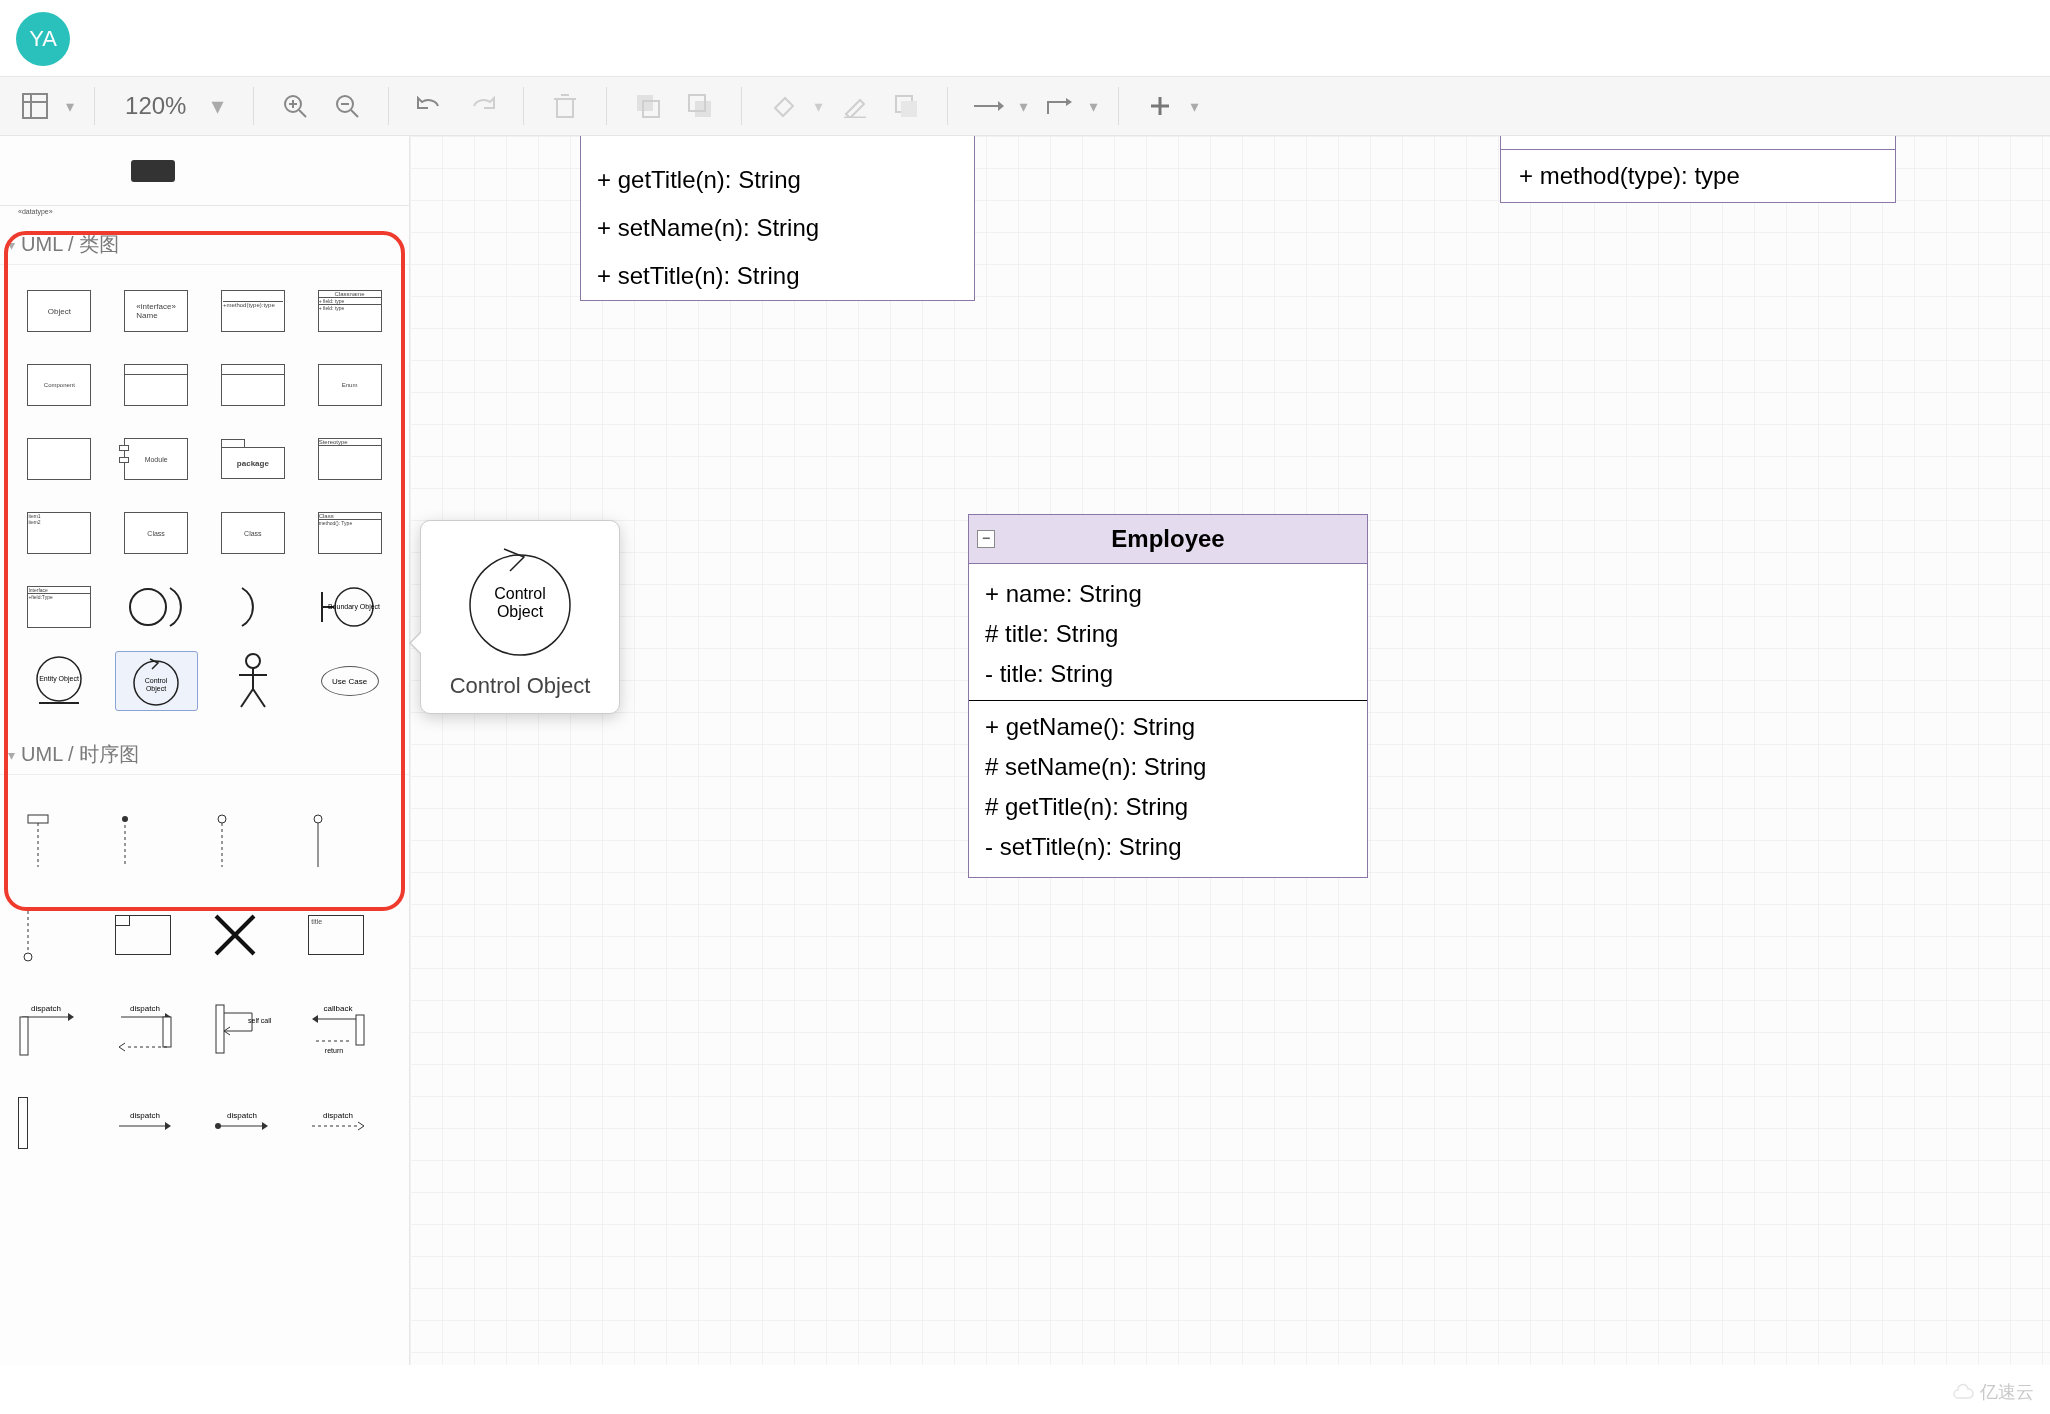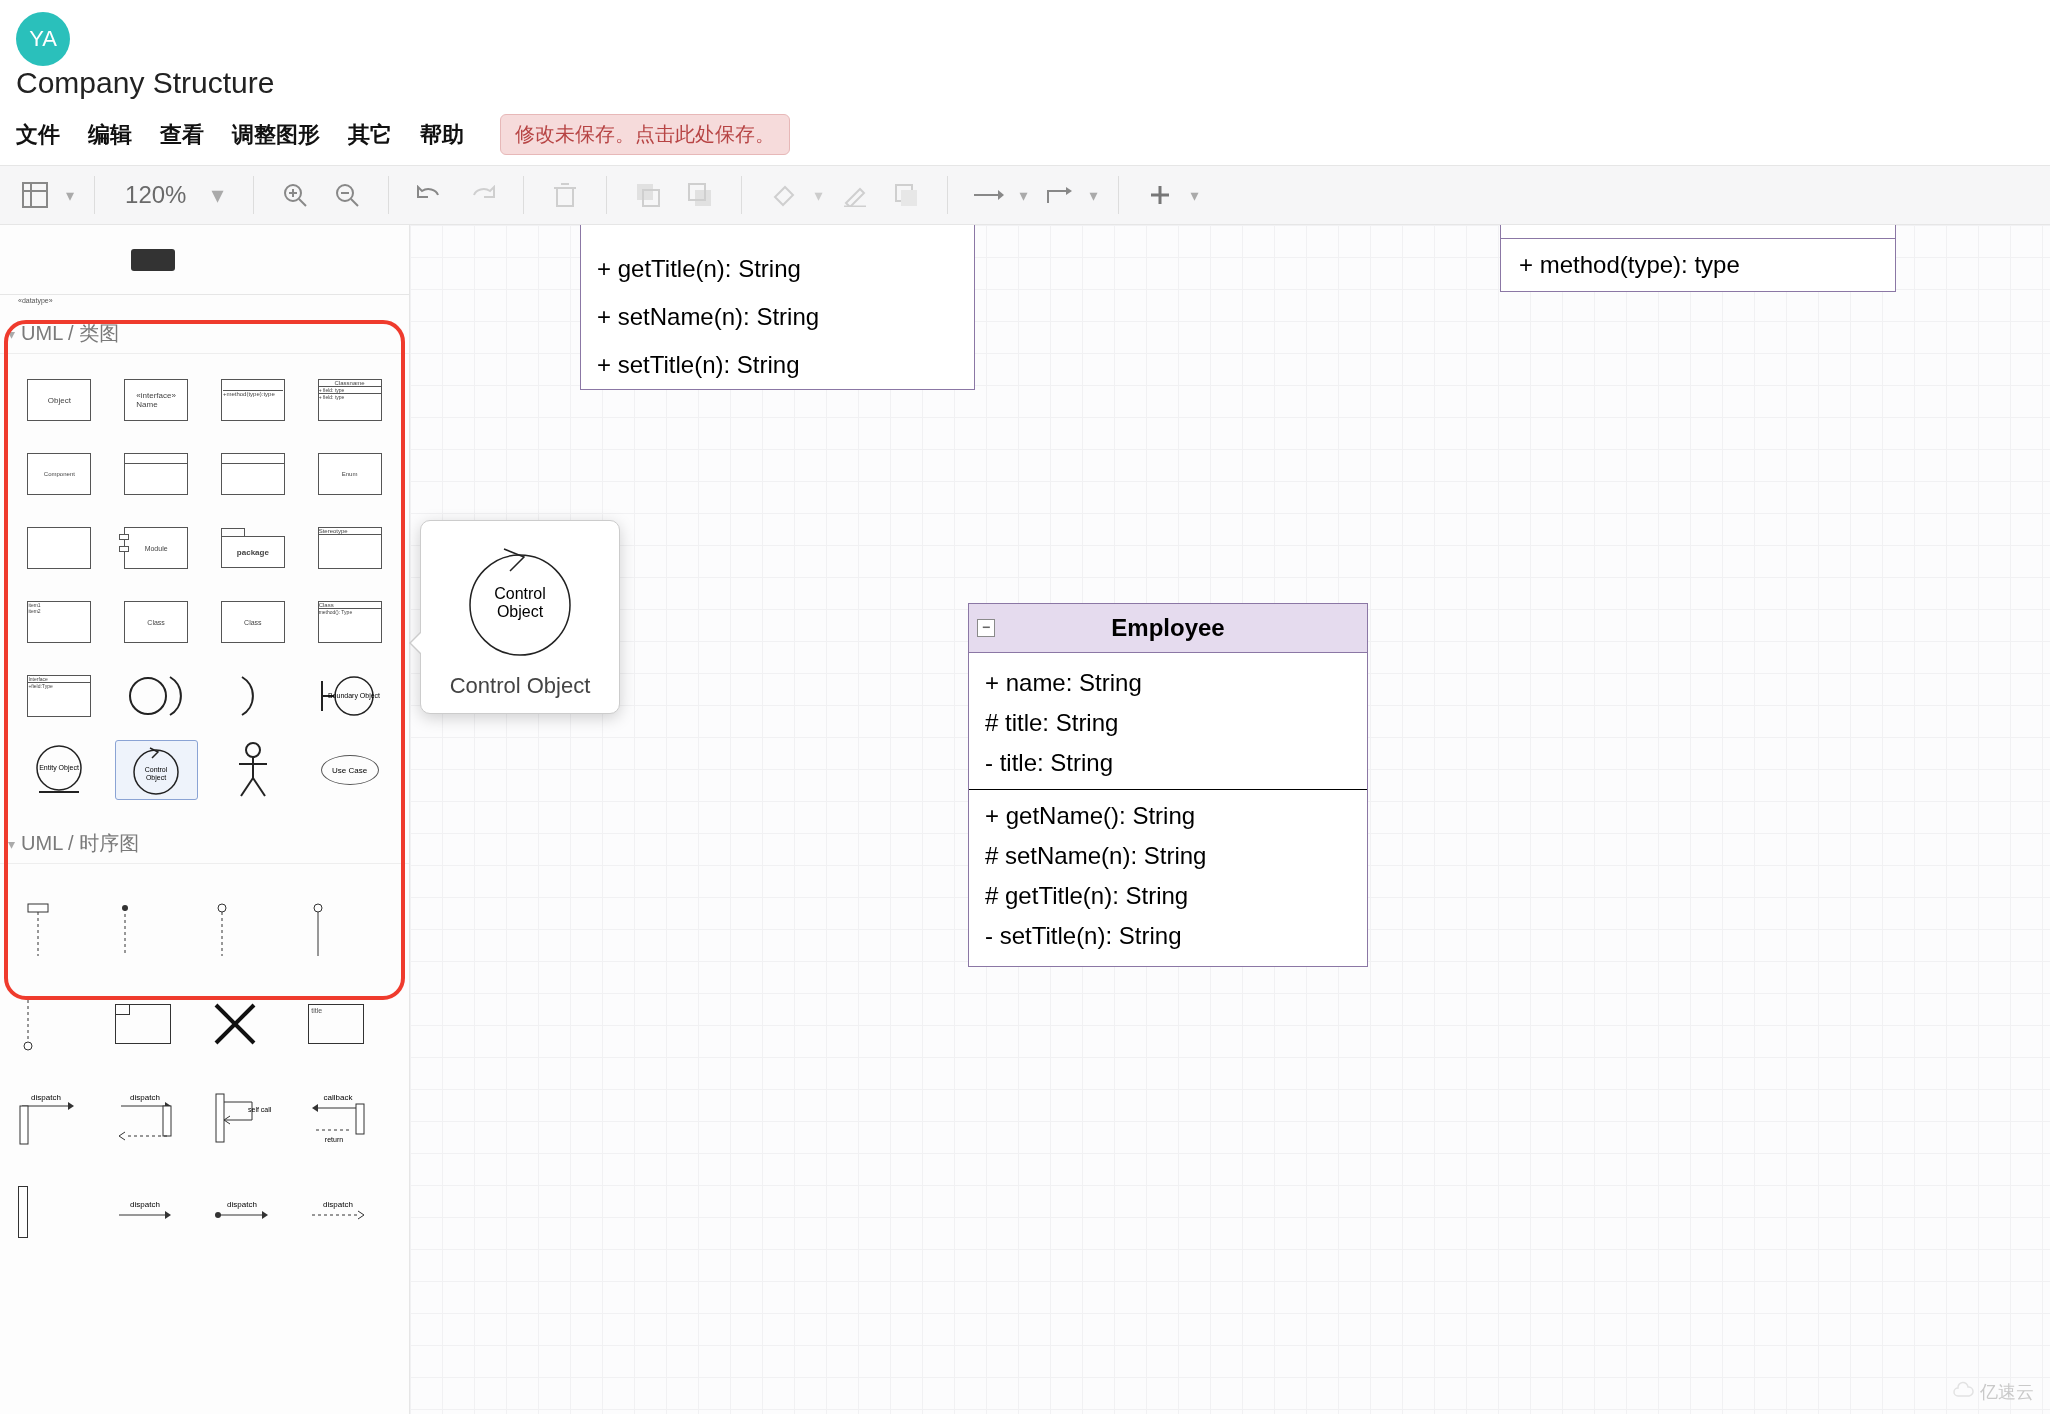--- a/index.html
+++ b/index.html
@@ -58,42 +58,30 @@
   .uml-class .collapse { position:absolute; left:8px; top:50%; transform:translateY(-50%); width:18px; height:18px; border:1px solid #8a8a8a; background:#fff; font-size:14px; line-height:14px; text-align:center; color:#666; cursor:pointer;}
   .uml-class .uml-body { padding: 10px 14px; }
   .uml-class .uml-row { padding:6px 2px; font-size:24px;}
   .uml-class .uml-sep { border-top:1.5px solid #000; margin:6px -14px;}
   .partial-class { position:absolute; border:1.5px solid #8b77a5; background:#fff; font-size:24px;}
   .partial-class .row{ padding:10px 16px;}
   .partial-right { position:absolute; border:1.5px solid #8b77a5; background:#fff; font-size:24px;}
   .partial-right .row{ padding:12px 18px;}
   .partial-right .hr{ border-top:1.5px solid #8b77a5; }
 
-  .watermark { position:absolute; right:16px; bottom:10px; font-size:18px; color:#c9c9c9; display:flex; align-items:flex-start; gap:6px; z-index:50;}
+  .watermark { position:absolute; right:16px; bottom:10px; font-size:18px; color:#c9c9c9; display:flex; align-items:flex-end; gap:6px; z-index:50;}
   .watermark svg{ opacity:.5;}
 
   .seq-cell { height:60px; display:flex; align-items:center; justify-content:flex-start; cursor:pointer; font-size:8px; color:#555;margin-top:20px;}
 </style>
 </head>
 <body>
 
 <div class="header">
   <div class="avatar">YA</div>
-  <div class="header-main">
-    <div class="doc-title">Company Structure</div>
-    <div class="menubar">
-      <span class="menu-item">文件</span>
-      <span class="menu-item">编辑</span>
-      <span class="menu-item">查看</span>
-      <span class="menu-item">调整图形</span>
-      <span class="menu-item">其它</span>
-      <span class="menu-item">帮助</span>
-      <span class="save-pill">修改未保存。点击此处保存。</span>
-    </div>
-  </div>
 </div>
 
 <div class="toolbar">
   <div class="btn">
     <svg width="28" height="28">
         <rect x="2" y="2" width="24" height="24" fill="none" stroke="#888" stroke-width="2"></rect>
         <line x1="10" y1="2" x2="10" y2="26" stroke="#888" stroke-width="2"></line>
         <line x1="2" y1="10" x2="26" y2="10" stroke="#888" stroke-width="2"></line>
       </svg>
   </div>

